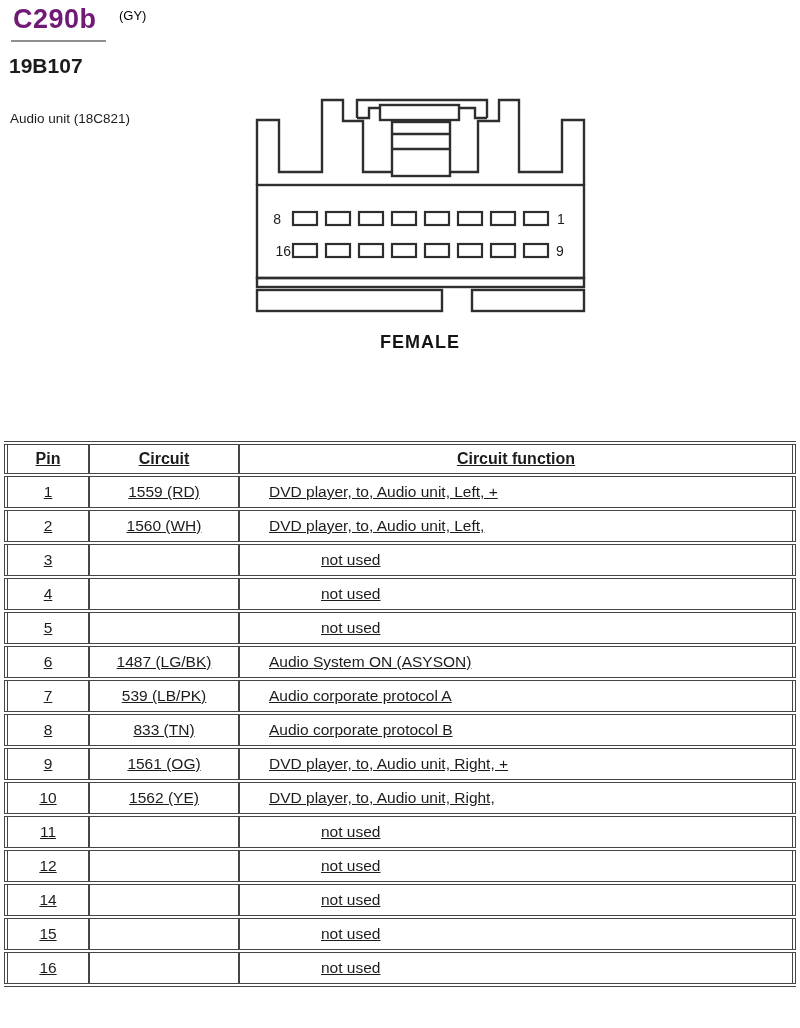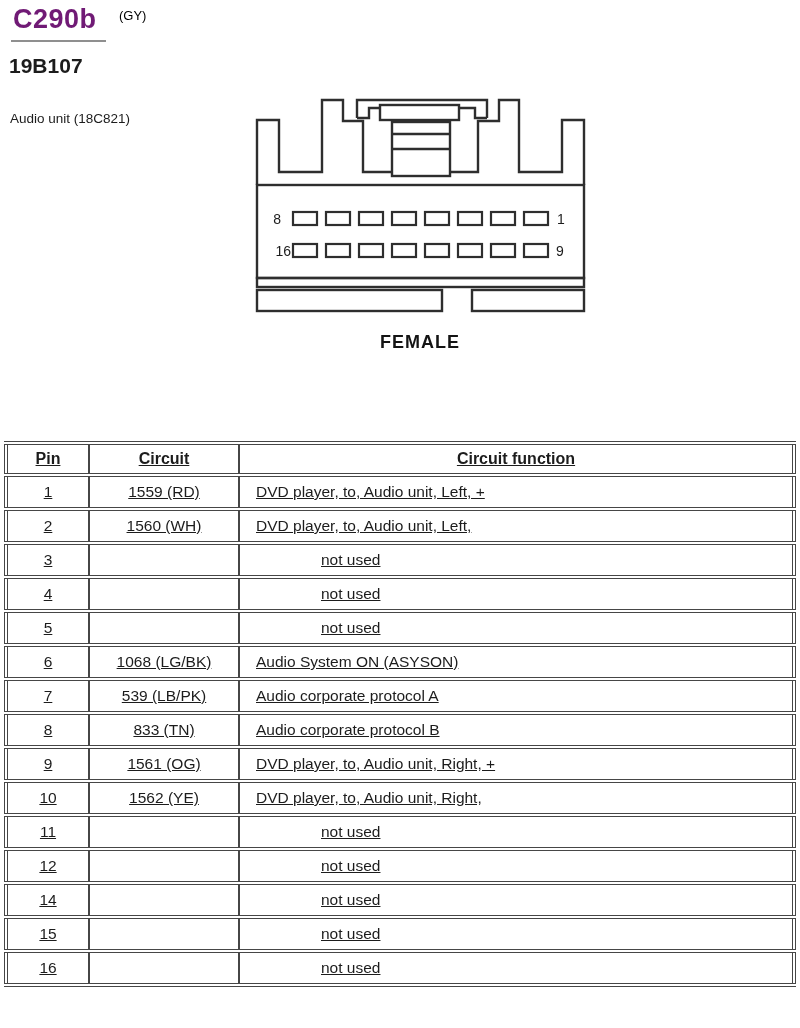--- a/index.html
+++ b/index.html
@@ -43,21 +43,21 @@
     border-top:4px double #464646;
     border-bottom:4px double #464646;
     border-left:2px solid #464646;
     border-right:2px solid #464646;
     padding:0; overflow:hidden; white-space:nowrap;text-decoration:underline;
   }
   .pin-table { border:4px double #464646; }
   .pin-table th { height:28px; font-size:16px; font-weight:bold; text-align:center; }
   .pin-table td { height:30px; font-size:15.5px; vertical-align:middle; }
   td.pin-cell, td.circuit-cell { text-align:center; }
-  td.function-cell { text-align:left; padding-left:16px; }
+  td.function-cell { text-align:left; padding-left:29px; }
   td.function-cell.not-used { padding-left:81px; }
 </style>
 </head>
 <body>
 
 <div class="page">
 
   <div class="connector-id">C290b</div>
   <div class="id-underline"></div>
   <div class="connector-color">(GY)</div>
@@ -152,21 +152,21 @@
       <td class="circuit-cell"></td>
       <td class="function-cell not-used">not used</td>
     </tr>
         <tr>
       <td class="pin-cell">5</td>
       <td class="circuit-cell"></td>
       <td class="function-cell not-used">not used</td>
     </tr>
         <tr>
       <td class="pin-cell">6</td>
-      <td class="circuit-cell">1068 (LG/BK)</td>
+      <td class="circuit-cell">1487 (LG/BK)</td>
       <td class="function-cell">Audio System ON (ASYSON)</td>
     </tr>
         <tr>
       <td class="pin-cell">7</td>
       <td class="circuit-cell">539 (LB/PK)</td>
       <td class="function-cell">Audio corporate protocol A</td>
     </tr>
         <tr>
       <td class="pin-cell">8</td>
       <td class="circuit-cell">833 (TN)</td>

